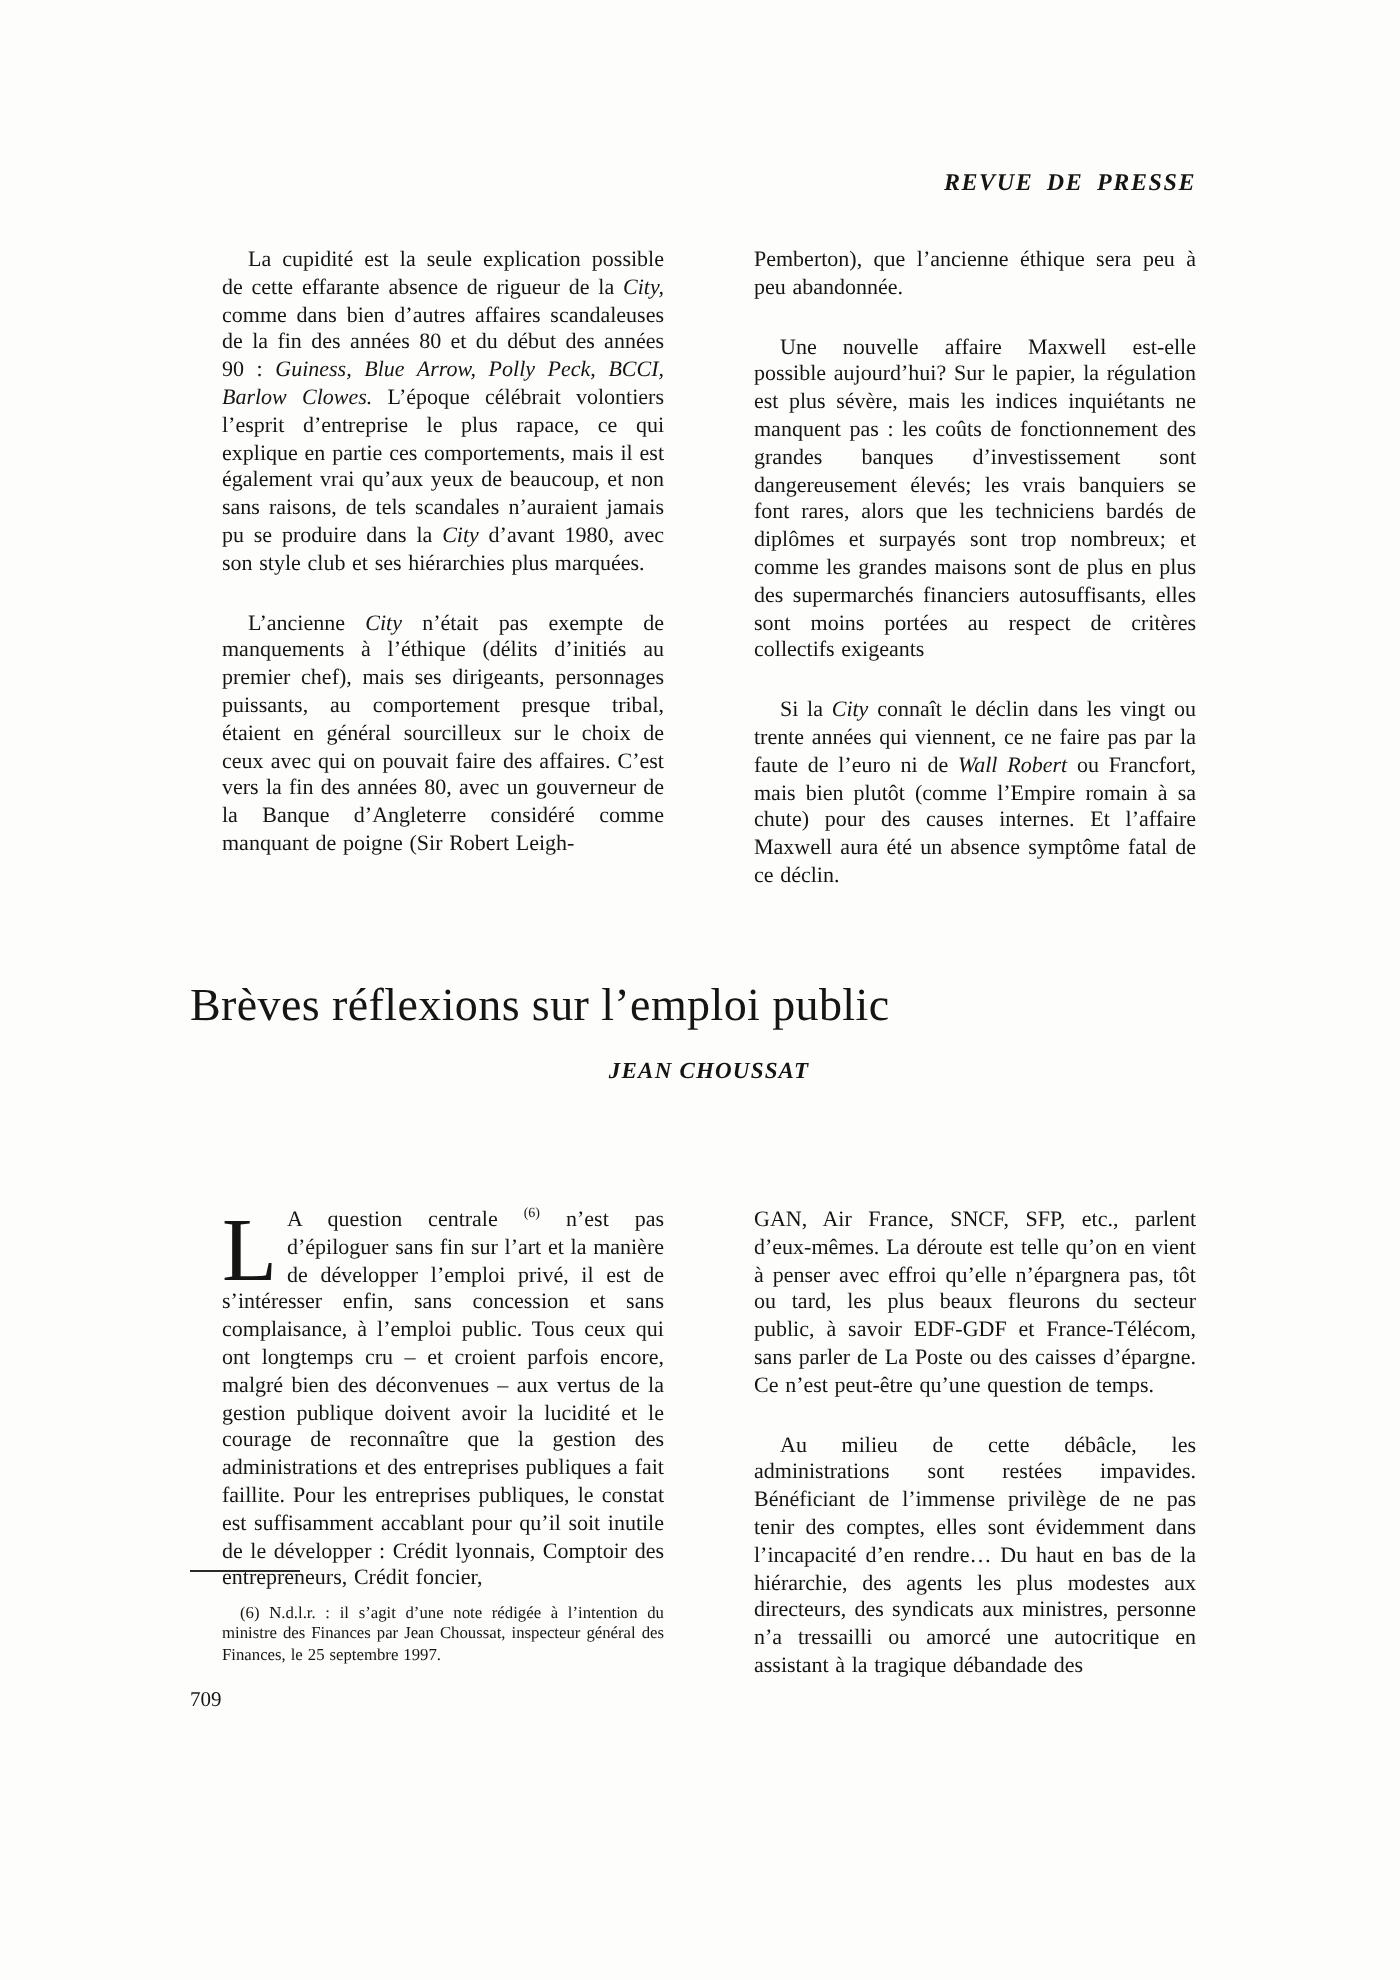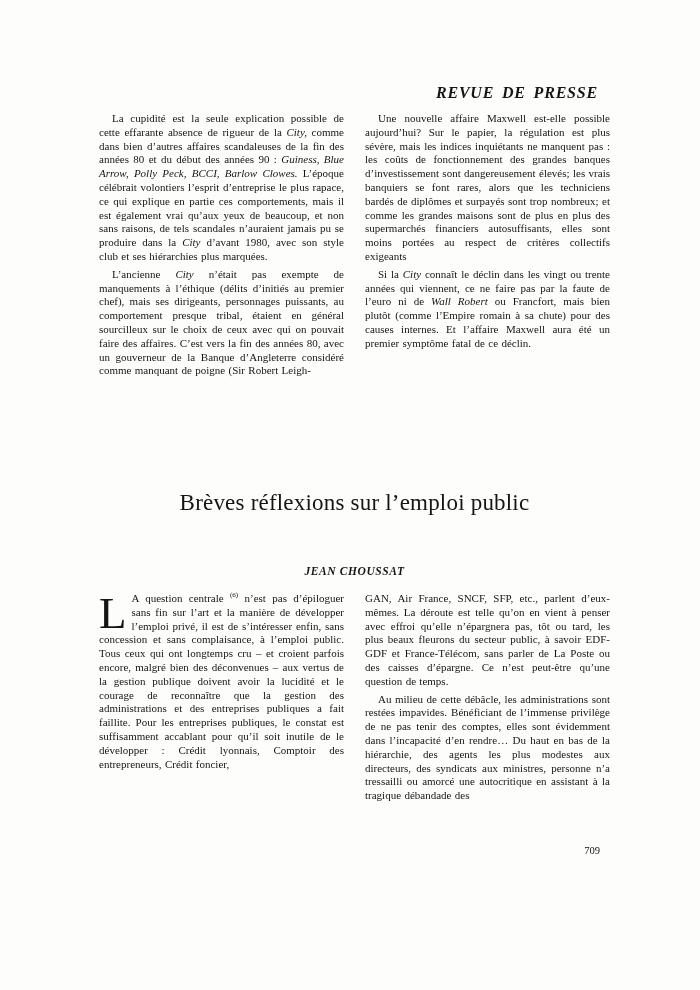--- a/index.html
+++ b/index.html
@@ -11,63 +11,62 @@
     font-family: "Liberation Serif", "DejaVu Serif", serif;
     color: #151515;
     overflow: hidden;
   }
   .running-header {
     position: absolute;
     top: 84px;
     left: 95px;
     width: 503px;
     text-align: right;
-    font-size: 16px;
+    font-size: 12px;
     font-weight: bold;
     font-style: italic;
     letter-spacing: 0.8px;
     word-spacing: 3px;
   }
   .two-col {
     position: absolute;
     left: 95px;
     width: 519px;
     display: flex;
     gap: 13px;
   }
   .press-review { top: 108px; }
   .article-body { top: 588px; }
   .col { width: 253px; }
   .page p {
-    margin: 4px;
+    margin: 16px;
     text-align: justify;
     font-size: 11px;
     line-height: 13.8px;
     word-spacing: 0.6px;
     hyphens: auto;
     -webkit-hyphens: auto;
   }
   .page p.indent { text-indent: 13px; }
   .page p + p { margin-top: 0; }
   i { font-style: italic; }
   sup { font-size: 7px; line-height: 0; }
   .title {
     position: absolute;
     top: 490px;
     left: 95px;
     width: 519px;
     margin: 0;
-    text-align: center;
     font-size: 23px;
     font-weight: normal;
     letter-spacing: 0.2px;
   }
   .author {
     position: absolute;
-    top: 565px;
+    top: 530px;
     left: 95px;
     width: 519px;
     text-align: center;
     font-size: 11.5px;
     font-style: italic;
     font-weight: bold;
     letter-spacing: 0.6px;
   }
   .dropcap {
     float: left;
@@ -90,52 +89,56 @@
     font-size: 8.4px;
     line-height: 10.4px;
     text-indent: 9px;
     word-spacing: 0.4px;
   }
   .page-number {
     position: absolute;
     top: 845px;
     left: 95px;
     width: 505px;
-    text-align: right;
     font-size: 10.5px;
   }
 </style>
 </head>
 <body>
 
 <div class="page">
 
   <div class="running-header">REVUE DE PRESSE</div>
 
   <section class="two-col press-review">
     <div class="col">
       <p class="indent"><span>La cupidité est la seule explication possible de cette effarante absence de rigueur de la </span><i>City,</i><span> comme dans bien d’autres affaires scandaleuses de la fin des années 80 et du début des années 90 : </span><i>Guiness, Blue Arrow, Polly Peck, BCCI, Barlow Clowes.</i><span> L’époque célébrait volontiers l’esprit d’entreprise le plus rapace, ce qui explique en partie ces comportements, mais il est également vrai qu’aux yeux de beaucoup, et non sans raisons, de tels scandales n’auraient jamais pu se produire dans la </span><i>City</i><span> d’avant 1980, avec son style club et ses hiérarchies plus marquées.</span></p>
       <p class="indent"><span>L’ancienne </span><i>City</i><span> n’était pas exempte de manquements à l’éthique (délits d’initiés au premier chef), mais ses dirigeants, personnages puissants, au comportement presque tribal, étaient en général sourcilleux sur le choix de ceux avec qui on pouvait faire des affaires. C’est vers la fin des années 80, avec un gouverneur de la Banque d’Angleterre considéré comme manquant de poigne (Sir Robert Leigh-</span></p>
     </div>
     <div class="col">
+      <p><span>Pemberton), que l’ancienne éthique sera peu à peu abandonnée.</span></p>
       <p class="indent"><span>Une nouvelle affaire Maxwell est-elle possible aujourd’hui? Sur le papier, la régulation est plus sévère, mais les indices inquiétants ne manquent pas : les coûts de fonctionnement des grandes banques d’investissement sont dangereusement élevés; les vrais banquiers se font rares, alors que les techniciens bardés de diplômes et surpayés sont trop nombreux; et comme les grandes maisons sont de plus en plus des supermarchés financiers autosuffisants, elles sont moins portées au respect de critères collectifs exigeants</span></p>
-      <p class="indent"><span>Si la </span><i>City</i><span> connaît le déclin dans les vingt ou trente années qui viennent, ce ne faire pas par la faute de l’euro ni de </span><i>Wall Robert</i><span> ou Francfort, mais bien plutôt (comme l’Empire romain à sa chute) pour des causes internes. Et l’affaire Maxwell aura été un premier symptôme fatal de ce déclin.</span></p>
+      <p class="indent"><span>Si la </span><i>City</i><span> connaît le déclin dans les vingt ou trente années qui viennent, ce ne faire pas par la faute de l’euro ni de </span><i>Wall Robert</i><span> ou Francfort, mais bien plutôt (comme l’Empire romain à sa chute) pour des causes internes. Et l’affaire Maxwell aura été un absence symptôme fatal de ce déclin.</span></p>
     </div>
   </section>
 
   <h1 class="title">Brèves réflexions sur l’emploi public</h1>
 
   <div class="author">JEAN CHOUSSAT</div>
 
   <section class="two-col article-body">
     <div class="col">
       <p><span class="dropcap">L</span><span><span>A question centrale </span><sup>(6)</sup><span> n’est pas d’épiloguer sans fin sur l’art et la manière de développer l’emploi privé, il est de s’intéresser enfin, sans concession et sans complaisance, à l’emploi public. Tous ceux qui ont longtemps cru – et croient parfois encore, malgré bien des déconvenues – aux vertus de la gestion publique doivent avoir la lucidité et le courage de reconnaître que la gestion des administrations et des entreprises publiques a fait faillite. Pour les entreprises publiques, le constat est suffisamment accablant pour qu’il soit inutile de le développer : Crédit lyonnais, Comptoir des entrepreneurs, Crédit foncier,</span></span></p>
     </div>
     <div class="col">
       <p><span>GAN, Air France, SNCF, SFP, etc., parlent d’eux-mêmes. La déroute est telle qu’on en vient à penser avec effroi qu’elle n’épargnera pas, tôt ou tard, les plus beaux fleurons du secteur public, à savoir EDF-GDF et France-Télécom, sans parler de La Poste ou des caisses d’épargne. Ce n’est peut-être qu’une question de temps.</span></p>
       <p class="indent"><span>Au milieu de cette débâcle, les administrations sont restées impavides. Bénéficiant de l’immense privilège de ne pas tenir des comptes, elles sont évidemment dans l’incapacité d’en rendre… Du haut en bas de la hiérarchie, des agents les plus modestes aux directeurs, des syndicats aux ministres, personne n’a tressailli ou amorcé une autocritique en assistant à la tragique débandade des</span></p>
     </div>
   </section>
 
+  <div class="footnote-block">
+    <div class="footnote-rule"></div>
+    <p class="footnote">(6) N.d.l.r. : il s’agit d’une note rédigée à l’intention du ministre des Finances par Jean Choussat, inspecteur général des Finances, le 25 septembre 1997.</p>
+  </div>
 
   <div class="page-number">709</div>
 
 </div>
 
 </body></html>

